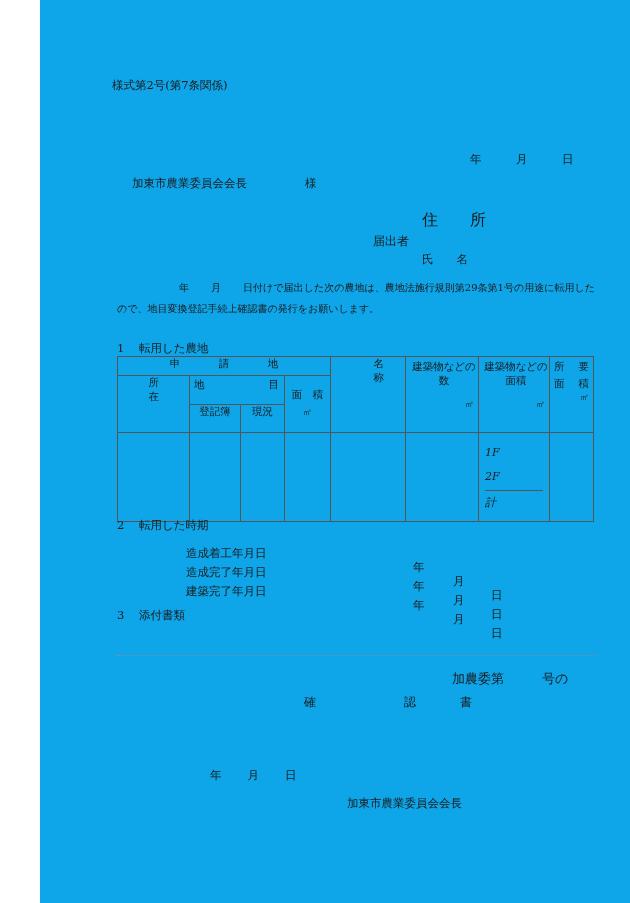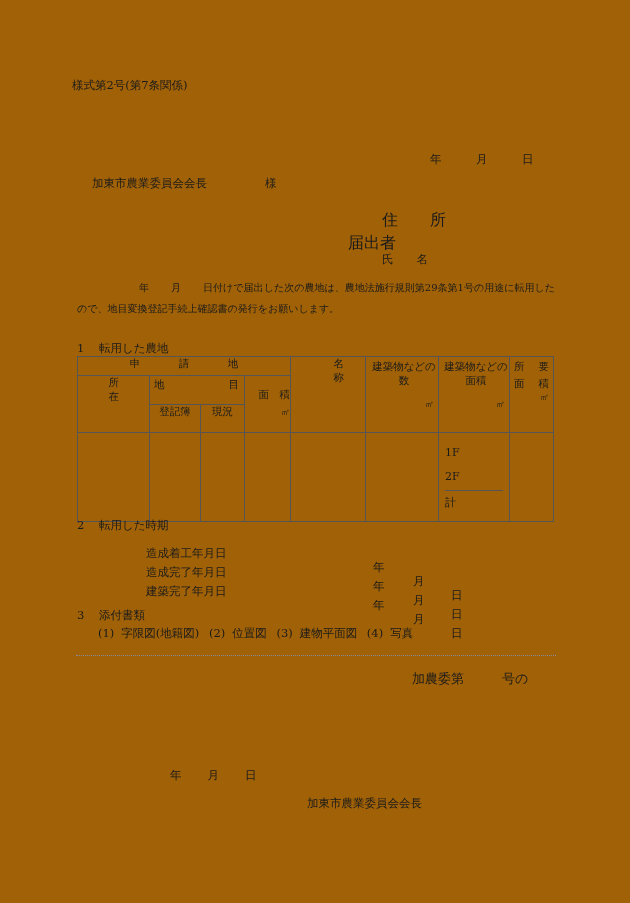--- a/index.html
+++ b/index.html
@@ -13,21 +13,22 @@
     position: relative;
     font-family: "DejaVu Serif", "Liberation Serif", serif;
     color: #1a1a1a;
     font-size: 11px;
     overflow: hidden;
   }
 
   .page {
     position: absolute;
     inset: 0;
-    background: #a16207;
+    background: #0ea5e9;
+    margin-left: 40px;
   }
 
   
   .abs { position: absolute; white-space: pre; }
 
   
   #form-code {
     left: 72px; top: 78px;
     font-size: 11.5px;
   }
@@ -43,22 +44,22 @@
     left: 92px; top: 176px;
     font-size: 11.5px;
   }
   #addressee-honorific {
     left: 265px; top: 176px;
     font-size: 11.5px;
   }
 
   
   #submitter-label {
-    left: 348px; top: 233px;
-    font-size: 16px;
+    left: 333px; top: 233px;
+    font-size: 12px;
   }
   #submitter-address {
     left: 382px; top: 210px;
     font-size: 16px;
   }
   #submitter-name {
     left: 382px; top: 252px;
     font-size: 11.5px;
   }
 
@@ -147,21 +148,21 @@
   .unit-cell {
     position: relative;
     height: 56px;
   }
   .unit-cell .lbl { position: absolute; left: 4px; top: 3px; }
   .unit-cell .unit {
     position: absolute; right: 4px; bottom: 2px;
     font-size: 9px;
   }
   .unit-center {
-    position: relative; height: 56px; text-align: right;
+    position: relative; height: 56px; text-align: center;
   }
   .unit-center .lbl { position: absolute; left: 0; right: 0; top: 12px; }
   .unit-center .unit {
     position: absolute; left: 0; right: 0; top: 30px;
     font-size: 9px;
   }
   .th-shoyou-cell {
     position: relative; height: 56px;
   }
   .th-shoyou-cell .l1 {
@@ -170,21 +171,21 @@
   }
   .th-shoyou-cell .l2 {
     position: absolute; left: 4px; top: 20px; right: 4px;
     display: flex; justify-content: space-between;
   }
   .th-shoyou-cell .unit {
     position: absolute; right: 4px; top: 34px;
     font-size: 9px;
   }
 
-  .body-row td { height: 88px; }
+  .body-row td { height: 88px; font-style: italic; }
   .floors {
     padding: 8px 0 0 6px;
     line-height: 24px;
     font-size: 11px;
   }
   .floors .underlined {
     display: inline-block;
     min-width: 58px;
     border-bottom: 1px solid #555;
     padding-bottom: 1px;
@@ -361,25 +362,25 @@
   </div>
   <div class="abs date-row" id="date-row-3">
     <span class="label">建築完了年月日</span>
     <span class="y">年</span>
     <span class="m">月</span>
     <span class="d">日</span>
   </div>
 
   <div class="abs section-heading" id="section3-heading"><span class="num">3</span><span>添付書類</span></div>
 
-  <div class="abs" id="attachments-line"><span class="idx">(1)</span><span class="item">字限図(地籍図)</span> <span class="idx">(2)</span><span class="item">位置図</span> <span class="idx">(3)</span><span class="item">建物平面図</span> <span class="idx">(4)</span><span class="item">写真</span></div>
 
   <div id="cut-line"></div>
 
   <div class="abs" id="cert-number"><span>加農委第</span><span class="gap"></span><span>号の</span></div>
 
+  <div class="abs" id="cert-title"><span class="spread">確</span><span class="spread">認</span><span>書</span></div>
 
 
   <div class="abs" id="cert-date"><span>年</span><span class="gap"></span><span>月</span><span class="gap"></span><span>日</span></div>
 
   <div class="abs" id="cert-signer">加東市農業委員会会長</div>
 
 </div>
 
 </body></html>

